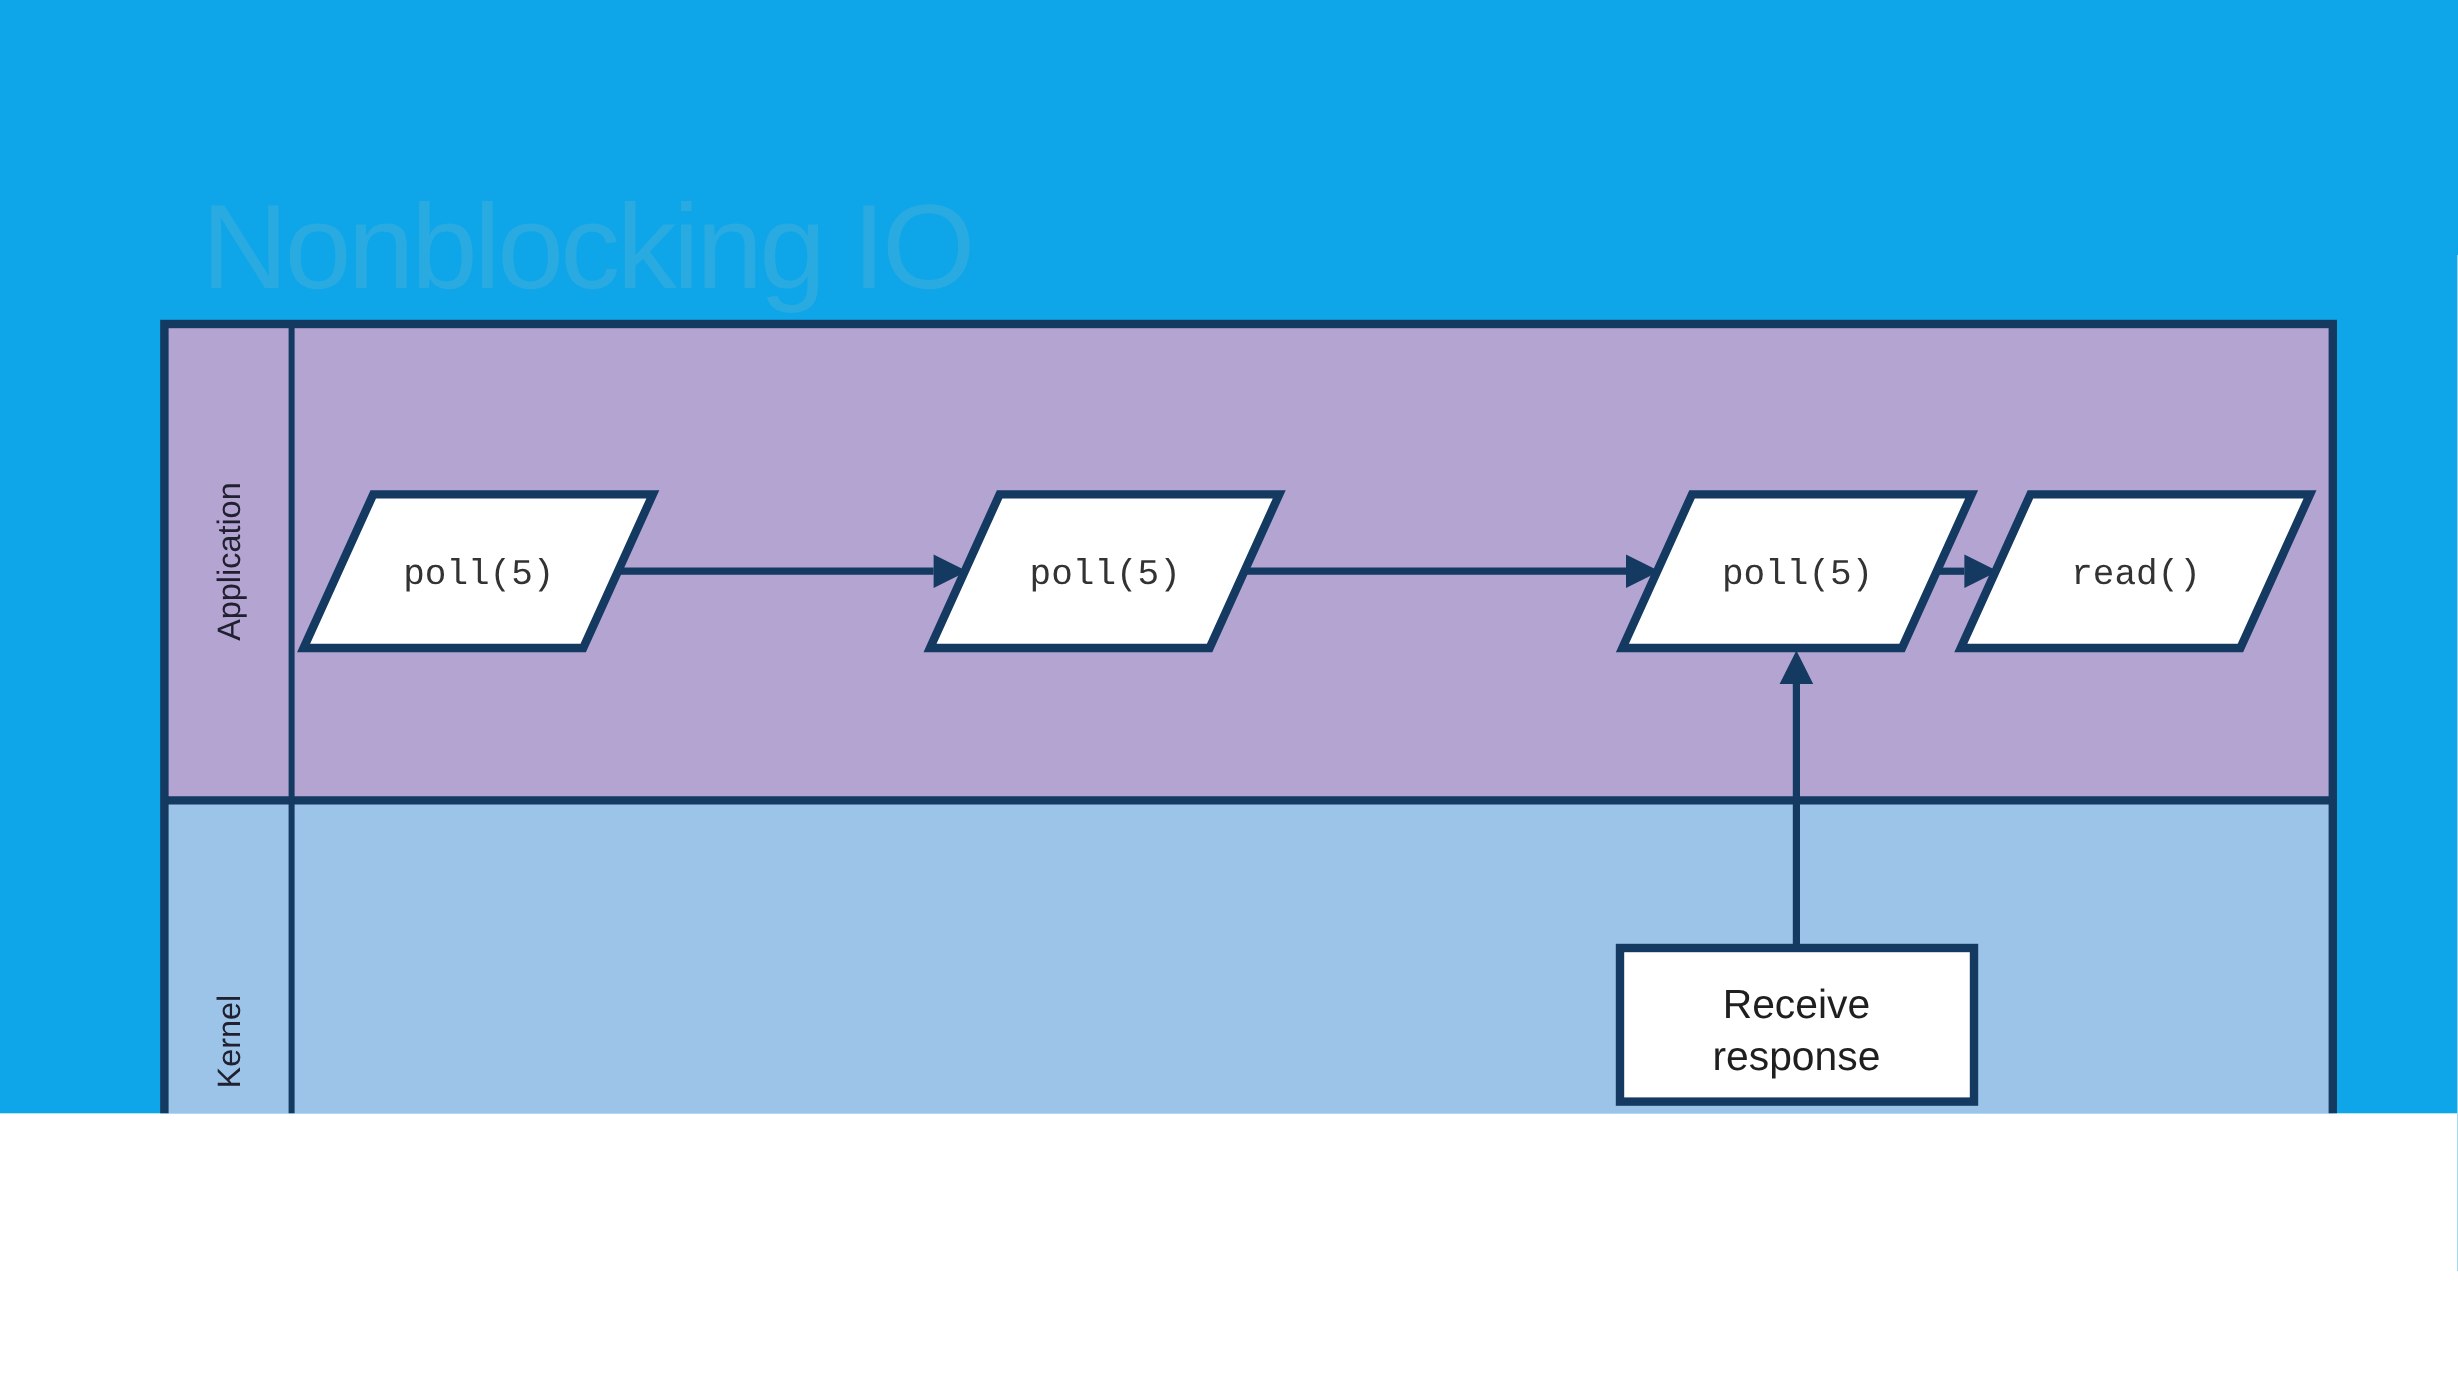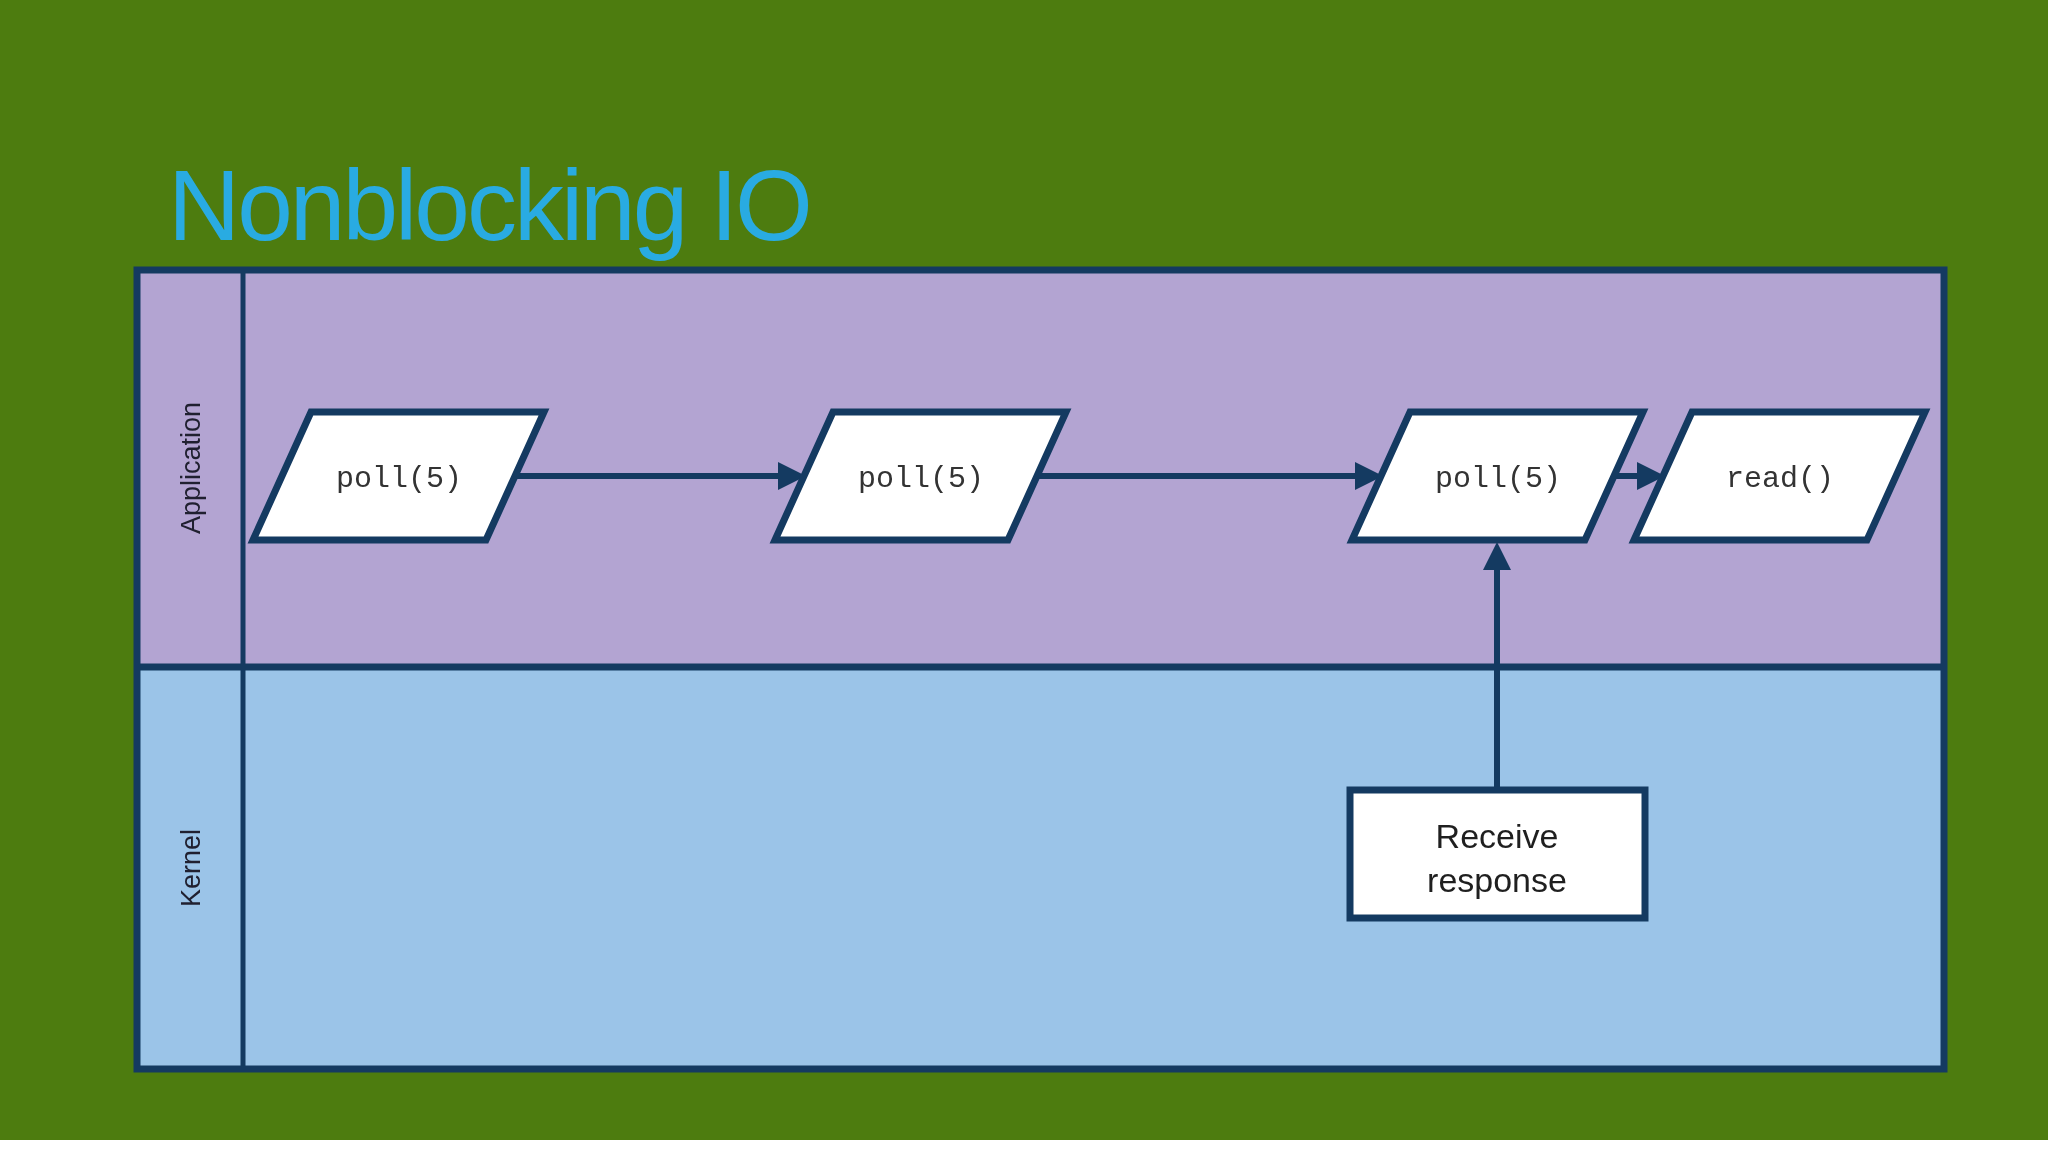--- a/index.html
+++ b/index.html
@@ -4,22 +4,22 @@
 <style>
   html, body {
     margin: 0;
     padding: 0;
     background: #ffffff;
     font-family: "Liberation Sans", sans-serif;
   }
   .slide {
     position: relative;
     width: 2048px;
-    height: 1140px;
-    background: #4d7c0f;
+    height: 928px;
+    background: #0ea5e9;
     overflow: hidden;
   }
   svg text { user-select: none; }
   .title-text {
     font-family: "Liberation Sans", sans-serif;
     font-weight: 400;
     font-size: 100px;
     letter-spacing: -3px;
   }
   .lane-label {

